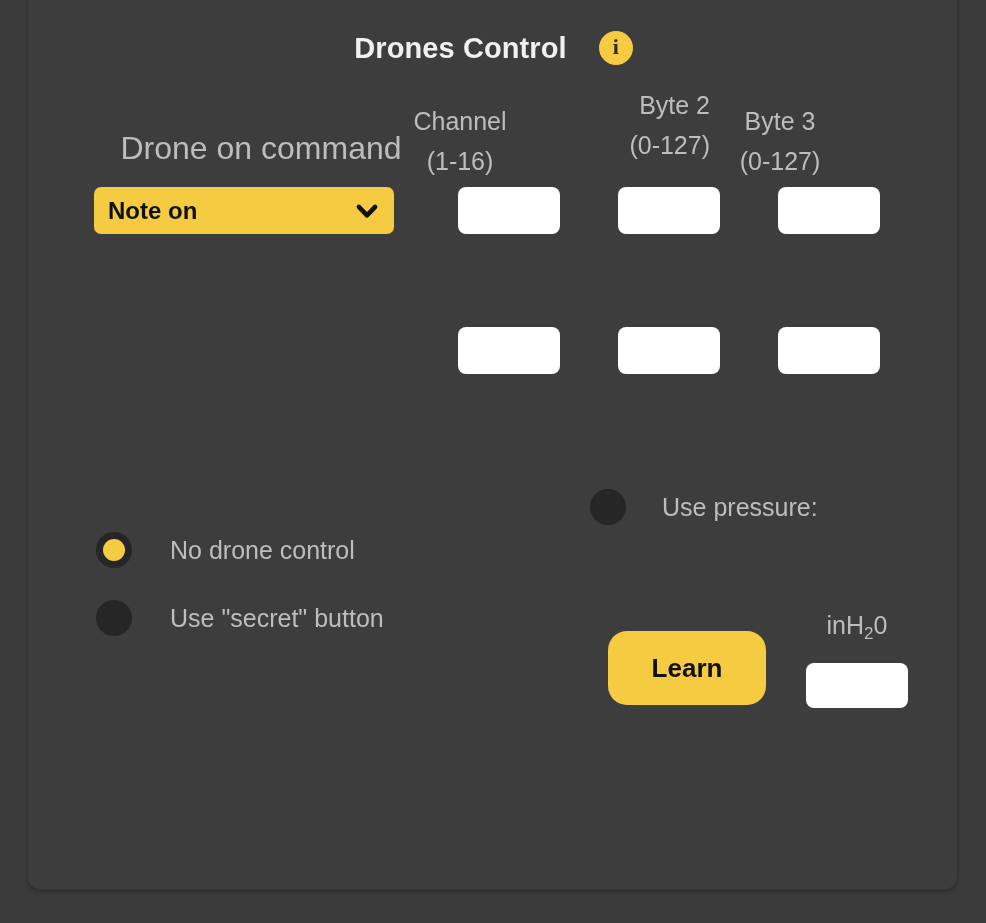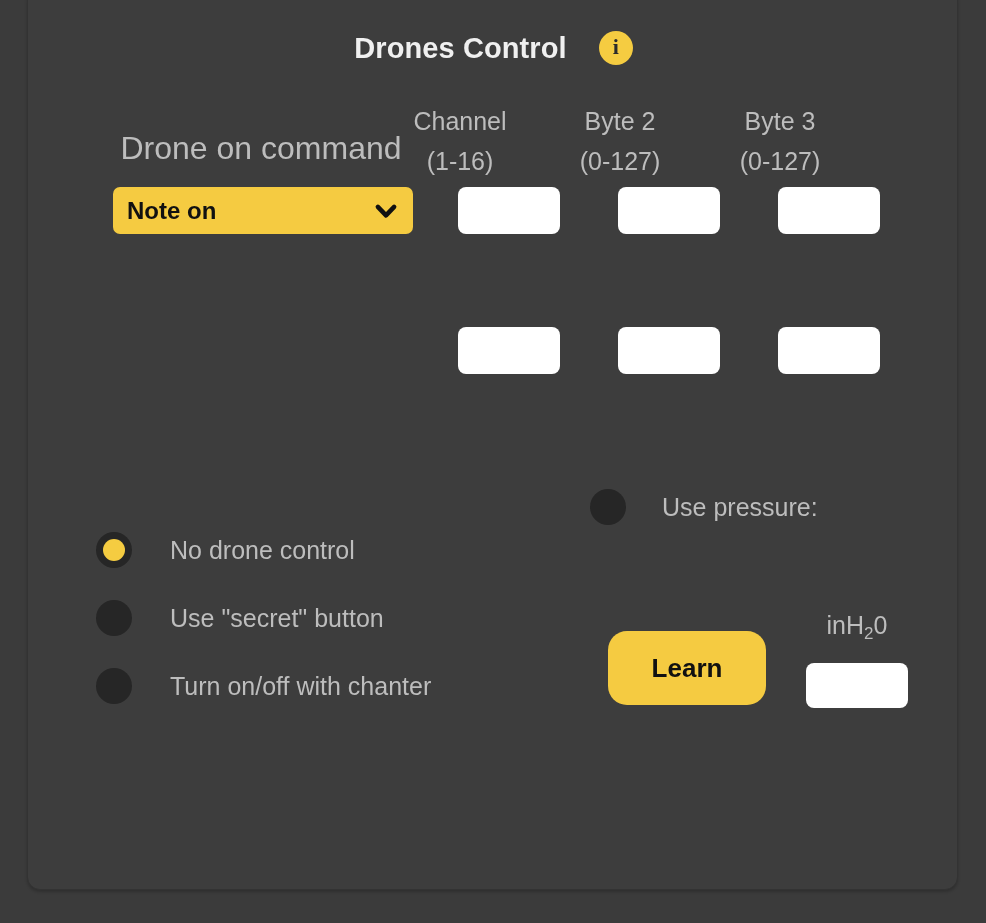--- a/index.html
+++ b/index.html
@@ -87,37 +87,37 @@
     position: absolute;
     text-align: center;
     color: #bdbdbd;
     font-size: 25px;
     line-height: 40px;
     width: 180px;
   }
   .col-head .l2 { display: block; }
 
   .head-channel { left: 342px; top: 114px; }
-  .head-byte2   { left: 502px; top: 114px; }
+  .head-byte2   { left: 502px; top: 98px; text-align: right; }
   .head-byte3   { left: 662px; top: 114px; }
 
   .row-label {
     position: absolute;
     color: #bdbdbd;
     font-size: 32px;
     text-align: center;
     width: 330px;
     left: 68px;
   }
   .label-on  { top: 143px; }
   .label-off { top: 283px; }
 
   .dropdown {
     position: absolute;
-    left: 85px;
+    left: 66px;
     width: 300px;
     height: 47px;
     background: #f5cb41;
     border-radius: 7px;
     display: flex;
     align-items: center;
     padding: 16px 14px;
     box-sizing: border-box;
     cursor: pointer;
   }
@@ -294,26 +294,20 @@
               <span class="dot"></span>
             </span>
           <span class="radio-label">No drone control</span>
         </div>
         <div class="radio-row">
           <span class="radio">
               <span class="dot"></span>
             </span>
           <span class="radio-label">Use "secret" button</span>
         </div>
-        <div class="radio-row">
-          <span class="radio">
-              <span class="dot"></span>
-            </span>
-          <span class="radio-label">Turn on/off with chanter</span>
-        </div>
       </div>
 
       <div class="pressure-row">
         <span class="radio">
             <span class="dot"></span>
           </span>
         <span class="radio-label">Use pressure:</span>
       </div>
 
       <button class="learn-btn">Learn</button>

